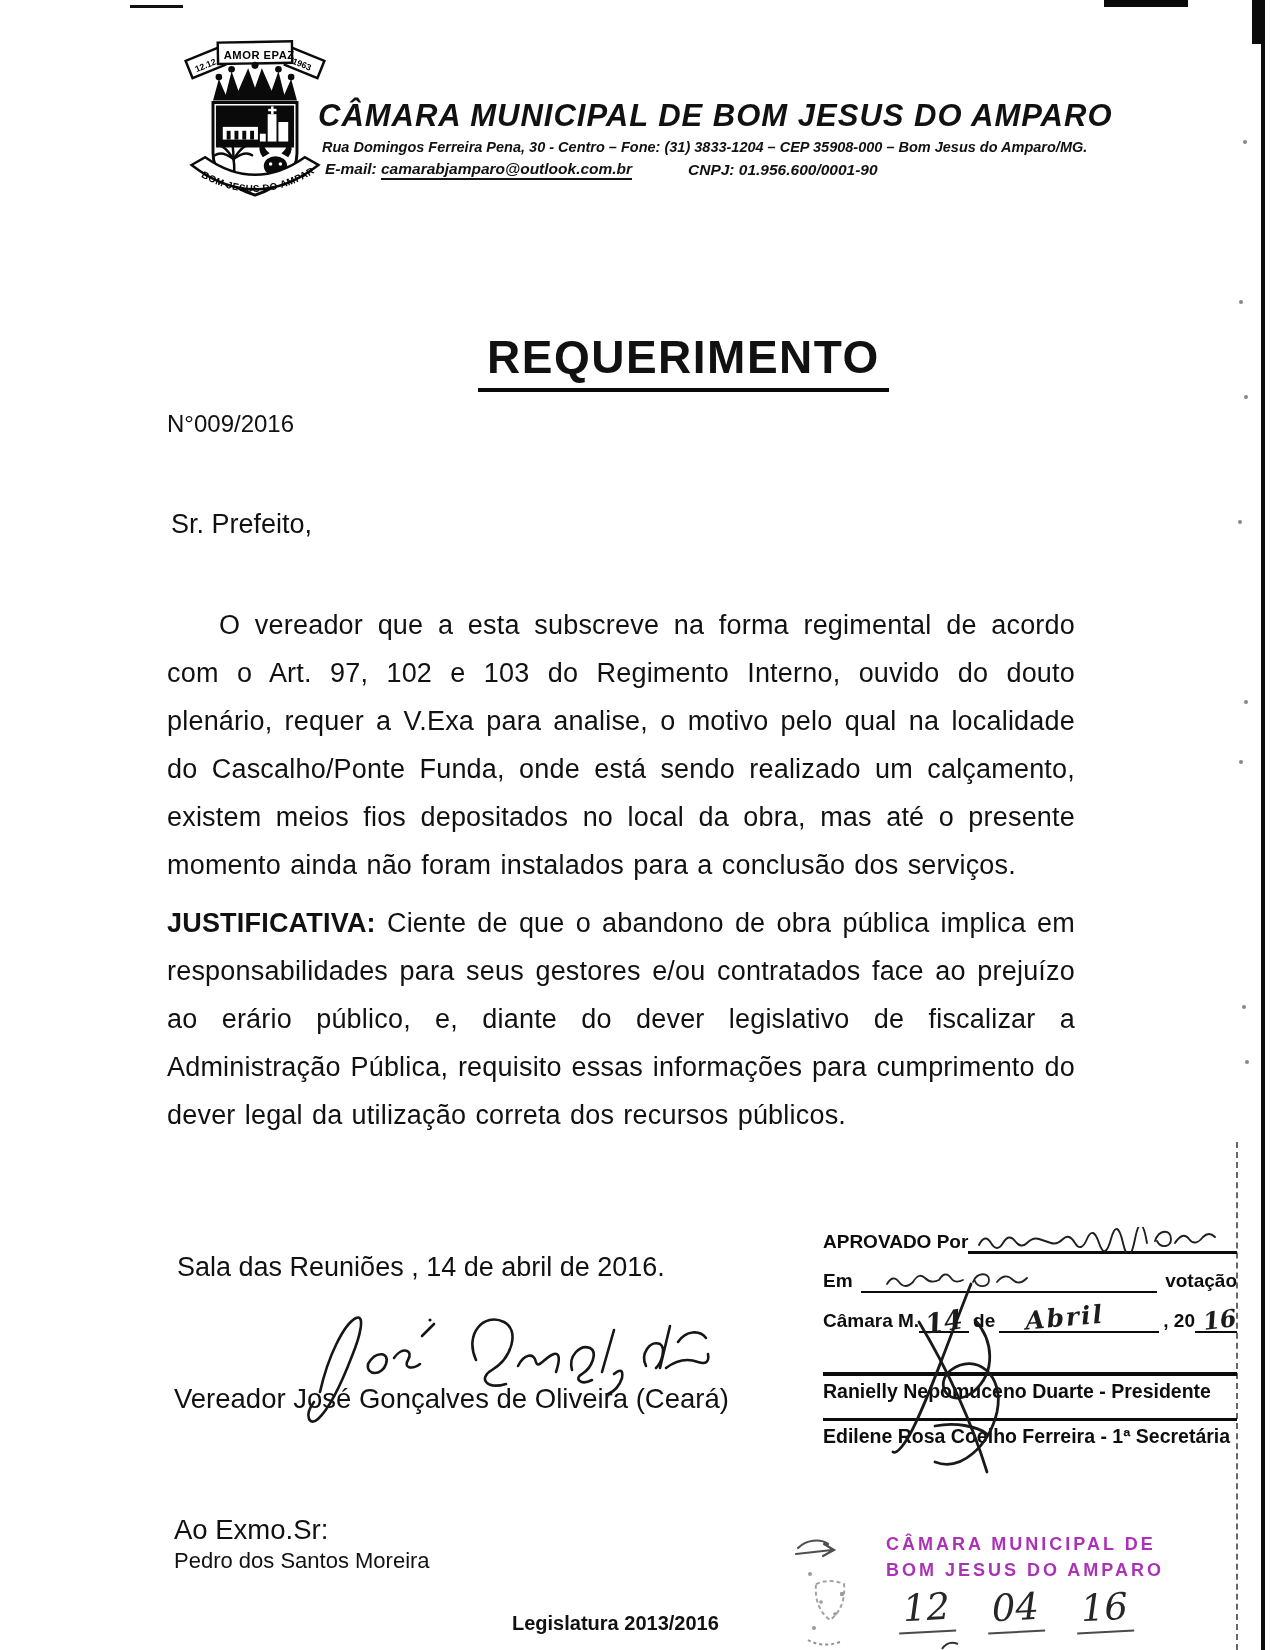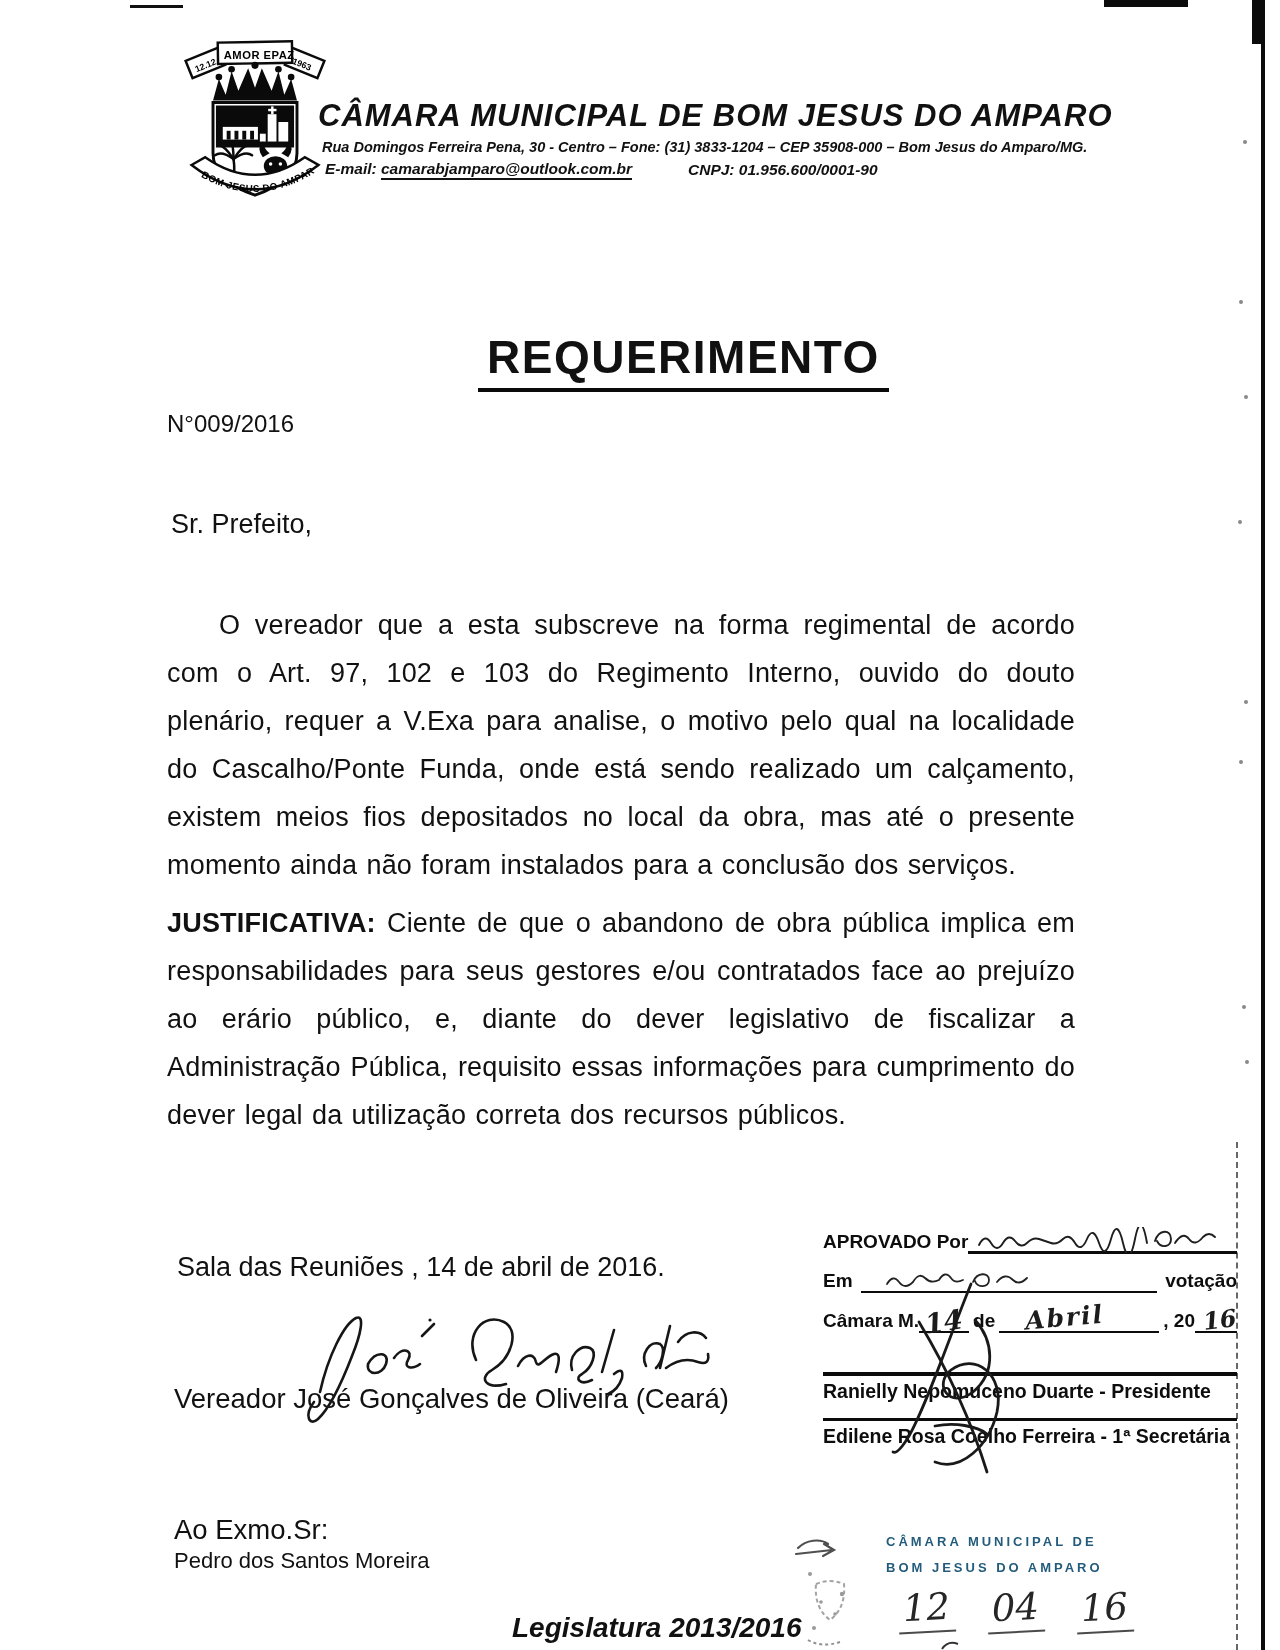--- a/index.html
+++ b/index.html
@@ -29,21 +29,21 @@
   .doc-number{left:167px;top:410px;font-size:24px;}
   .salutation{left:171px;top:509px;font-size:27px;}
   .para{left:167px;width:908px;font-size:27px;line-height:48px;text-align:justify;
     letter-spacing:.2px;word-spacing:1.5px;}
   .para1{top:601px;text-indent:52px;}
   .para2{top:899px;}
   .place-date{left:177px;top:1252px;font-size:27px;}
   .signer-line{left:174px;top:1383px;font-size:27.5px;white-space:nowrap;}
   .addressee-label{left:174px;top:1514px;font-size:27.5px;}
   .addressee-name{left:174px;top:1548px;font-size:22px;}
-  .legislature{left:512px;top:1612px;font-size:28px;font-weight:bold;font-style:italic;white-space:nowrap;}
+  .legislature{left:512px;top:1612px;font-size:20px;font-weight:bold;white-space:nowrap;}
   
   .approval{left:823px;top:1226px;width:414px;font-size:19px;font-weight:bold;color:#0d0d0d;}
   .approval .row{position:absolute;left:0;right:0;display:flex;align-items:flex-end;}
   .row-approved{top:0;height:28px;}
   .row-em{top:40px;height:27px;}
   .row-camara{top:80px;height:27px;text-align:center;}
   .fill{flex:1;position:relative;border-bottom:3px solid #0b0b0b;height:100%;}
   .fill.thin{border-bottom-width:2px;}
   .blank{position:relative;border-bottom:2px solid #0b0b0b;height:100%;}
   .lbl{white-space:nowrap;padding-bottom:1px;}
@@ -54,21 +54,21 @@
   .secretary{top:192px;}
   .scribble{position:absolute;left:2px;bottom:-2px;}
   .handwriting{font-family:"DejaVu Serif",serif;font-style:italic;color:#1c1c1c;}
   .hw-day{position:absolute;left:6px;bottom:-6px;font-size:27px;transform:rotate(-9deg);}
   .hw-month{position:absolute;left:26px;bottom:-1px;font-size:25px;transform:rotate(-5deg);letter-spacing:2px;}
   .hw-year{position:absolute;left:8px;bottom:-3px;font-size:24px;transform:rotate(-7deg);}
   .big-sig{position:absolute;left:52px;top:50px;z-index:3;}
   .councilman-sig{left:262px;top:1296px;z-index:2;}
   
   .stamp{left:790px;top:1528px;width:410px;height:122px;}
-  .stamp-line{position:absolute;left:96px;font-size:13px;font-weight:bold;color:#0c4a6e;
+  .stamp-line{position:absolute;left:96px;font-size:18px;font-weight:bold;color:#a21caf;
     letter-spacing:3px;white-space:nowrap;opacity:.9;text-align:center;}
   .stamp-line1{top:6px;}
   .stamp-line2{top:32px;}
   .stamp-date{position:absolute;left:108px;top:58px;display:flex;gap:32px;}
   .stamp-date span{font-size:37px;color:#262626;border-bottom:2px solid #4a4a4a;
     padding:0 5px 2px 5px;transform:rotate(-3deg);}
 </style>
 </head>
 <body>
 

